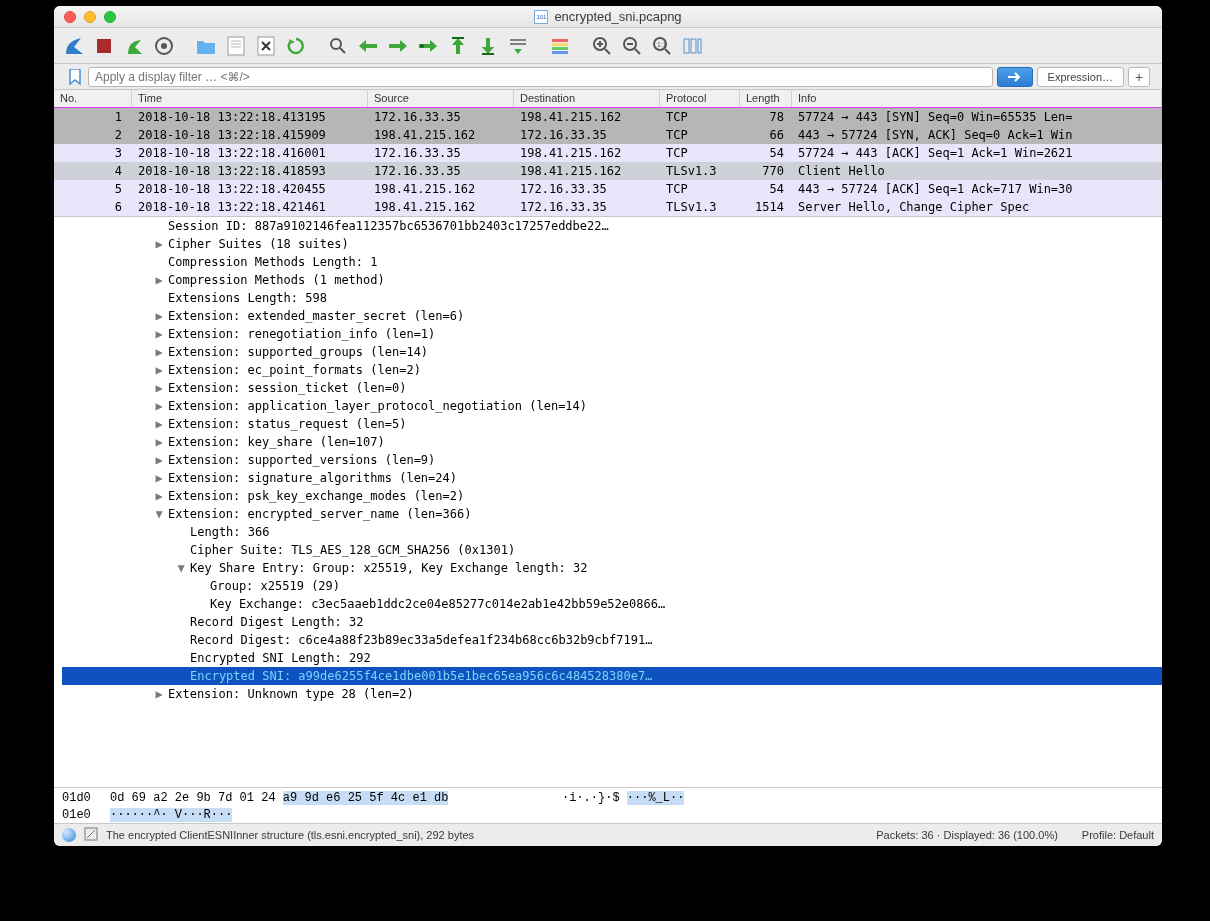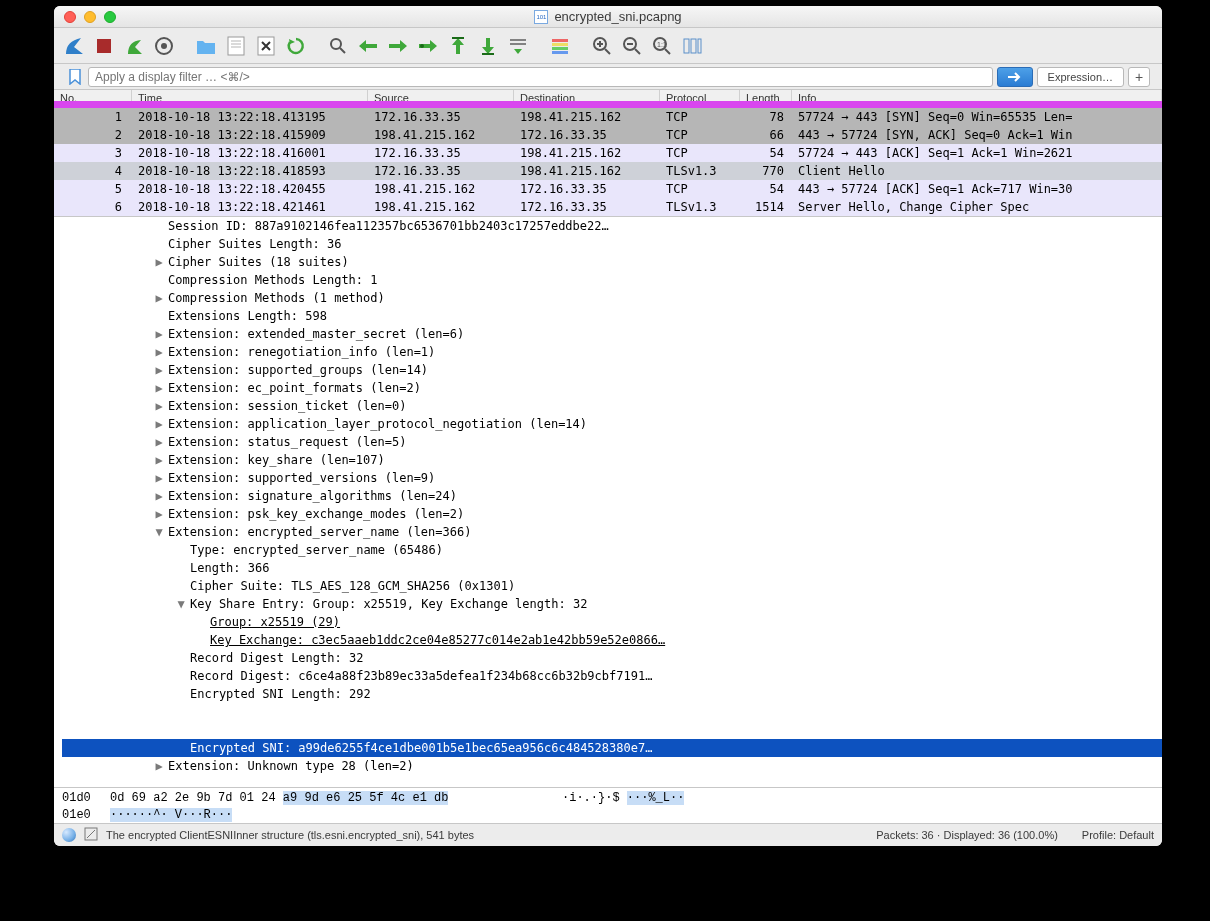--- a/index.html
+++ b/index.html
@@ -111,21 +111,21 @@
     display:flex;align-items:center;justify-content:center;font-size:14px;color:#555;
   }
   .packet-list {
     background:#fff;
     border-bottom:1px solid #c7c7c7;
   }
   .pl-header {
     height:18px;
     display:flex;
     background:#f0f0f0;
-    border-bottom:7px solid #d946ef;
+    border-bottom:1px solid #d946ef;
     font-size:11px;
     color:#333;
   }
   .pl-header > div {
     border-right:1px solid #d0d0d0;
     padding:2px 6px;
     overflow:hidden;white-space:nowrap;
   }
   .col-no { width:78px; text-align:left; }
   .col-time { width:236px; }
@@ -163,23 +163,23 @@
     padding-left:8px; white-space:nowrap;
   }
   .tree-line .disclosure {
     width:14px;display:inline-flex;justify-content:center;color:#7a7a7a;
   }
   .tree-line .txt { padding-left:2px; }
   .indent-1 { padding-left: 104px; }
   .indent-1d { padding-left: 90px; }
   .indent-2 { padding-left: 126px; }
   .indent-2d { padding-left: 112px; }
-  .indent-3 { padding-left: 146px; text-decoration: underline; }
+  .indent-3 { padding-left: 146px; }
   .selected-line {
-    background:#0d52bf;color:#ffffff;width:100%;margin-top:36px;
+    background:#0d52bf;color:#7dd3fc;width:100%;
   }
 
   .hex-pane {
     height:36px;
     background:#fff;
     font-family: Liberation Mono, monospace;
     font-size:12px;
     padding:2px 8px;
     line-height:17px;
     border-bottom:1px solid #c7c7c7;
@@ -439,23 +439,20 @@
           <div class="col-len">1514</div>
           <div class="col-info">Server Hello, Change Cipher Spec</div>
         </div>
       </div>
   </div>
 
   <div class="details-pane" id="details-pane">
   <div class="tree-line indent-1">
         <span class="txt">Session ID: 887a9102146fea112357bc6536701bb2403c17257eddbe22…</span>
       </div>
-      <div class="tree-line indent-1">
-        <span class="txt">Cipher Suites Length: 36</span>
-      </div>
       <div class="tree-line indent-1d">
         <span class="disclosure">▶</span>
         <span class="txt">Cipher Suites (18 suites)</span>
       </div>
       <div class="tree-line indent-1">
         <span class="txt">Compression Methods Length: 1</span>
       </div>
       <div class="tree-line indent-1d">
         <span class="disclosure">▶</span>
         <span class="txt">Compression Methods (1 method)</span>
@@ -503,23 +500,20 @@
         <span class="disclosure">▶</span>
         <span class="txt">Extension: signature_algorithms (len=24)</span>
       </div>
       <div class="tree-line indent-1d">
         <span class="disclosure">▶</span>
         <span class="txt">Extension: psk_key_exchange_modes (len=2)</span>
       </div>
       <div class="tree-line indent-1d">
         <span class="disclosure">▼</span>
         <span class="txt">Extension: encrypted_server_name (len=366)</span>
-      </div>
-      <div class="tree-line indent-2">
-        <span class="txt">Type: encrypted_server_name (65486)</span>
       </div>
       <div class="tree-line indent-2">
         <span class="txt">Length: 366</span>
       </div>
       <div class="tree-line indent-2">
         <span class="txt">Cipher Suite: TLS_AES_128_GCM_SHA256 (0x1301)</span>
       </div>
       <div class="tree-line indent-2d">
         <span class="disclosure">▼</span>
         <span class="txt">Key Share Entry: Group: x25519, Key Exchange length: 32</span>
@@ -560,21 +554,21 @@
     </div>
   </div>
 
   <div class="statusbar">
     <div class="status-left">
       <span class="status-dot"></span>
       <span><svg width="14" height="14">
             <rect x="1" y="1" width="12" height="12" fill="none" stroke="#777"></rect>
             <path d="M3 11 L11 3" stroke="#777"></path>
           </svg></span>
-      <span>The encrypted ClientESNIInner structure (tls.esni.encrypted_sni), 541 bytes</span>
+      <span>The encrypted ClientESNIInner structure (tls.esni.encrypted_sni), 292 bytes</span>
     </div>
     <div class="status-right">
       <span>Packets: 36 · Displayed: 36 (100.0%)</span>
       <span>Profile: Default</span>
     </div>
   </div>
 
 </div>
 
 </body></html>

